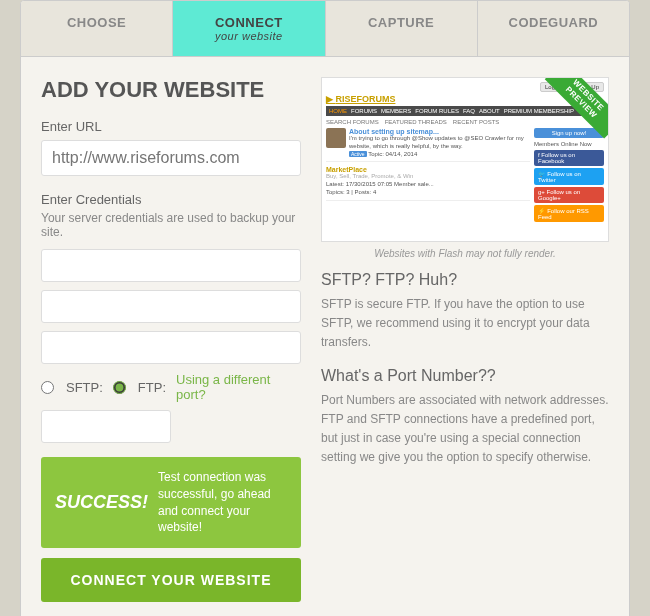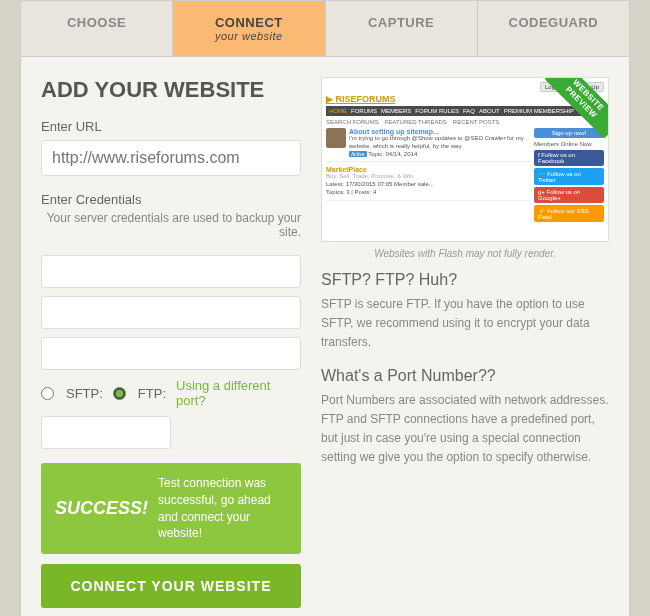--- a/index.html
+++ b/index.html
@@ -33,21 +33,21 @@
       font-weight: bold;
       letter-spacing: 0.5px;
       color: #888;
       background: #e8e5dc;
       border-right: 1px solid #ccc;
       cursor: pointer;
       text-transform: uppercase;
     }
     .tab:last-child { border-right: none; }
     .tab.active {
-      background: #fdba74;
+      background: #5eead4;
       color: #444;
     }
     .tab.active .tab-sub {
       font-weight: normal;
       font-style: italic;
       text-transform: none;
       font-size: 11px;
       display: block;
     }
     .tab-sub { display: none; }
@@ -87,22 +87,21 @@
     }
     .credentials-title {
       font-size: 13px;
       color: #666;
       font-weight: normal;
       margin-bottom: 4px;
     }
     .credentials-desc {
       font-size: 12px;
       color: #888;
-      margin-bottom: 16px;
-      text-align: right;
+      margin-bottom: 10px;
     }
     .text-input {
       width: 100%;
       padding: 8px 10px;
       border: 1px solid #ddd;
       border-radius: 3px;
       font-size: 13px;
       background: #fff;
       margin-bottom: 8px;
     }

